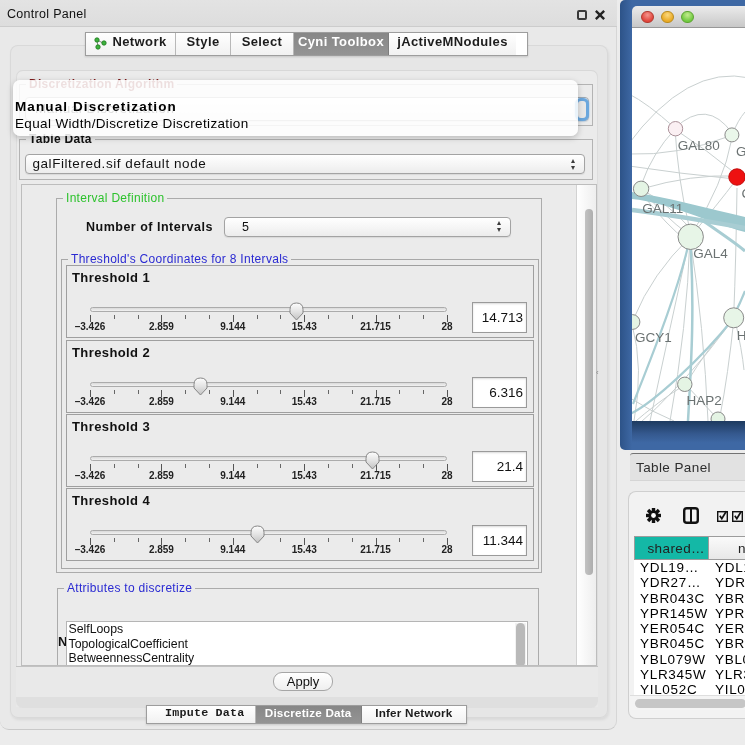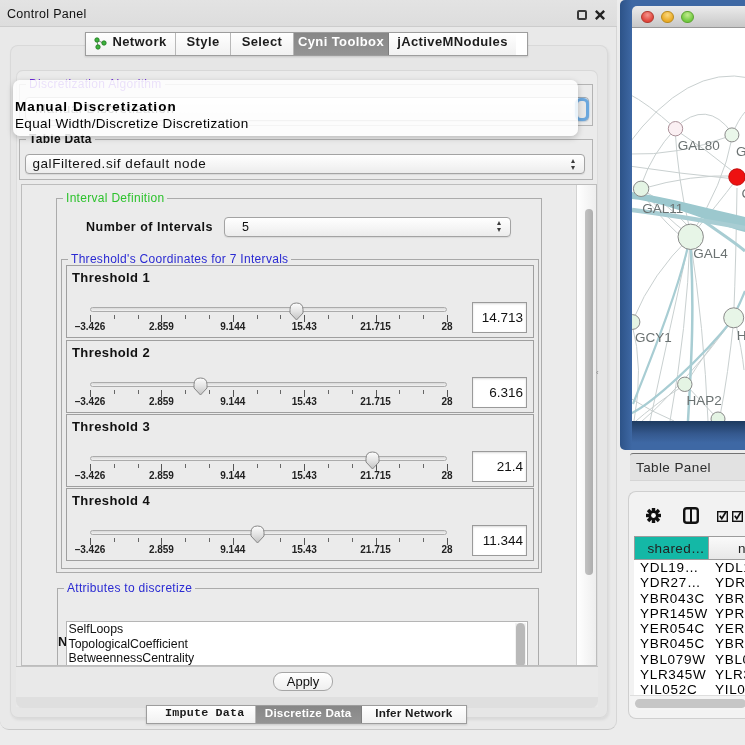--- a/index.html
+++ b/index.html
@@ -51,21 +51,21 @@
     <div style="width:55px;">Style</div>
     <div style="width:63px;">Select</div>
     <div class="sel" style="width:95px;">Cyni Toolbox</div>
     <div style="width:127px;">jActiveMNodules</div>
   </div>
 
   <div class="abs" style="left:10px;top:45px;width:598px;height:673px;background:#e6e6e6;border-radius:8px;box-shadow:inset 0 0 0 1px #d9d9d9, 1px 2px 3px rgba(0,0,0,0.07);"></div>
   <div class="abs" style="left:16px;top:69.5px;width:582px;height:638px;background:#ebebeb;border-radius:7px;box-shadow:inset 0 1px 0 #d8d8d8, inset 1px 0 0 #dddddd, inset -1px 0 0 #dddddd;">
 
     <div class="grp" style="left:3px;top:14.5px;width:574px;height:42px;">
-      <div class="ttl" style="font-weight:400;color:#6d28d9;">Discretization Algorithm</div>
+      <div class="ttl" style="font-weight:700;color:#7f1d1d;">Discretization Algorithm</div>
     </div>
     <div class="combo" style="left:9px;top:27.5px;width:564px;height:24px;">
       <div style="font-size:13.5px;letter-spacing:0.5px;color:#222;line-height:22px;padding-left:9px;">Manual Discretization</div>
     </div>
 
     <div class="abs" style="left:559px;top:28px;width:14px;height:23px;border:3px solid #6ba7dd;border-radius:6px;background:#e8e8e8;box-shadow:0 0 2px #86b8e8;"></div>
 
     <div class="grp" style="left:3px;top:69.5px;width:574px;height:41px;">
       <div class="ttl" style="font-weight:700;color:#111;">Table Data</div>
     </div>
@@ -79,21 +79,21 @@
       <div class="grp" style="left:34px;top:13px;width:486px;height:375px;border-color:#ababab;">
         <div class="ttl" style="color:#2dc22d;">Interval Definition</div>
       </div>
       <div class="abs" style="left:64px;top:35px;font-size:12.5px;letter-spacing:0.5px;font-weight:700;color:#111;">Number of Intervals</div>
       <div class="combo" style="left:202px;top:31.5px;width:287px;height:20.5px;">
         <div style="font-size:12.5px;color:#111;line-height:19px;padding-left:17px;">5</div>
         <div class="ar"></div>
       </div>
 
       <div class="grp" style="left:39px;top:74px;width:478px;height:310px;border-color:#a8a8a8;">
-        <div class="ttl" style="color:#2a2ad2;">Threshold's Coordinates for 7 Intervals</div>
+        <div class="ttl" style="color:#2a2ad2;">Threshold's Coordinates for 8 Intervals</div>
       </div>
 
             <div class="thpanel" style="top:80px;">
         <div class="tt">Threshold 1</div>
         <div class="track"></div>
         <div class="ticks-min"></div>
         <div class="ticks-maj"></div>
         <div class="slab" style="left:23px;">–3.426</div>
           <div class="slab" style="left:94.4px;">2.859</div>
           <div class="slab" style="left:165.8px;">9.144</div>

